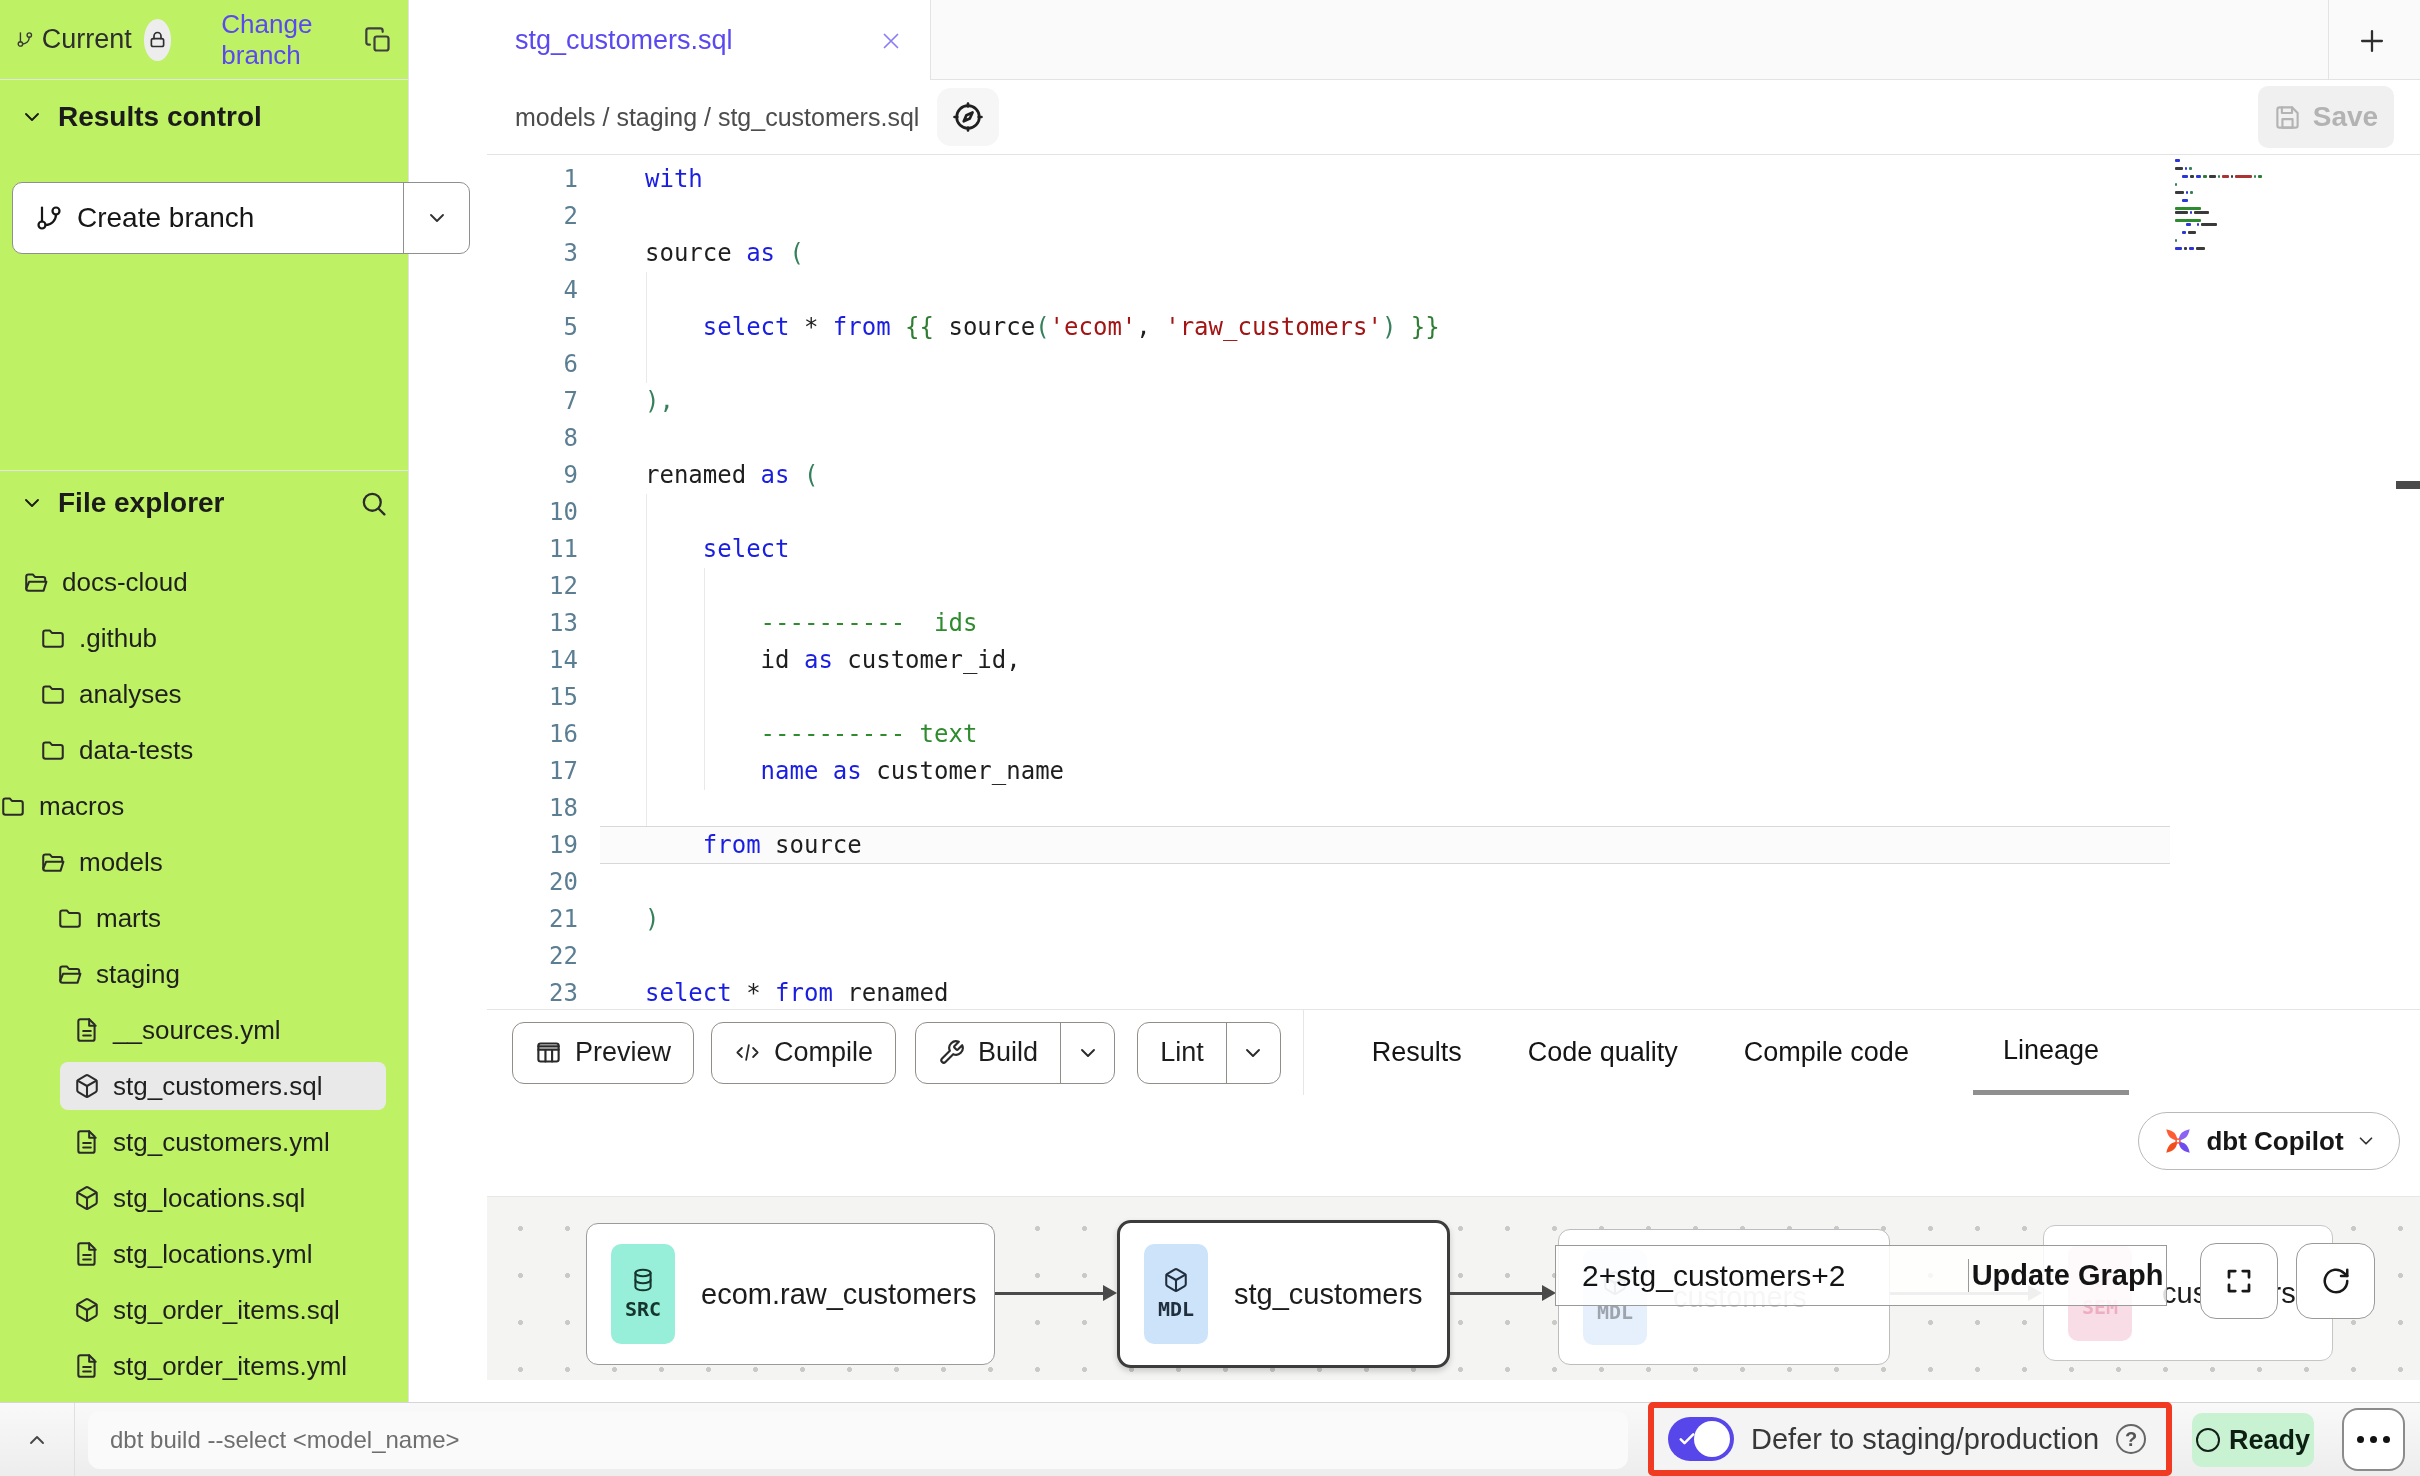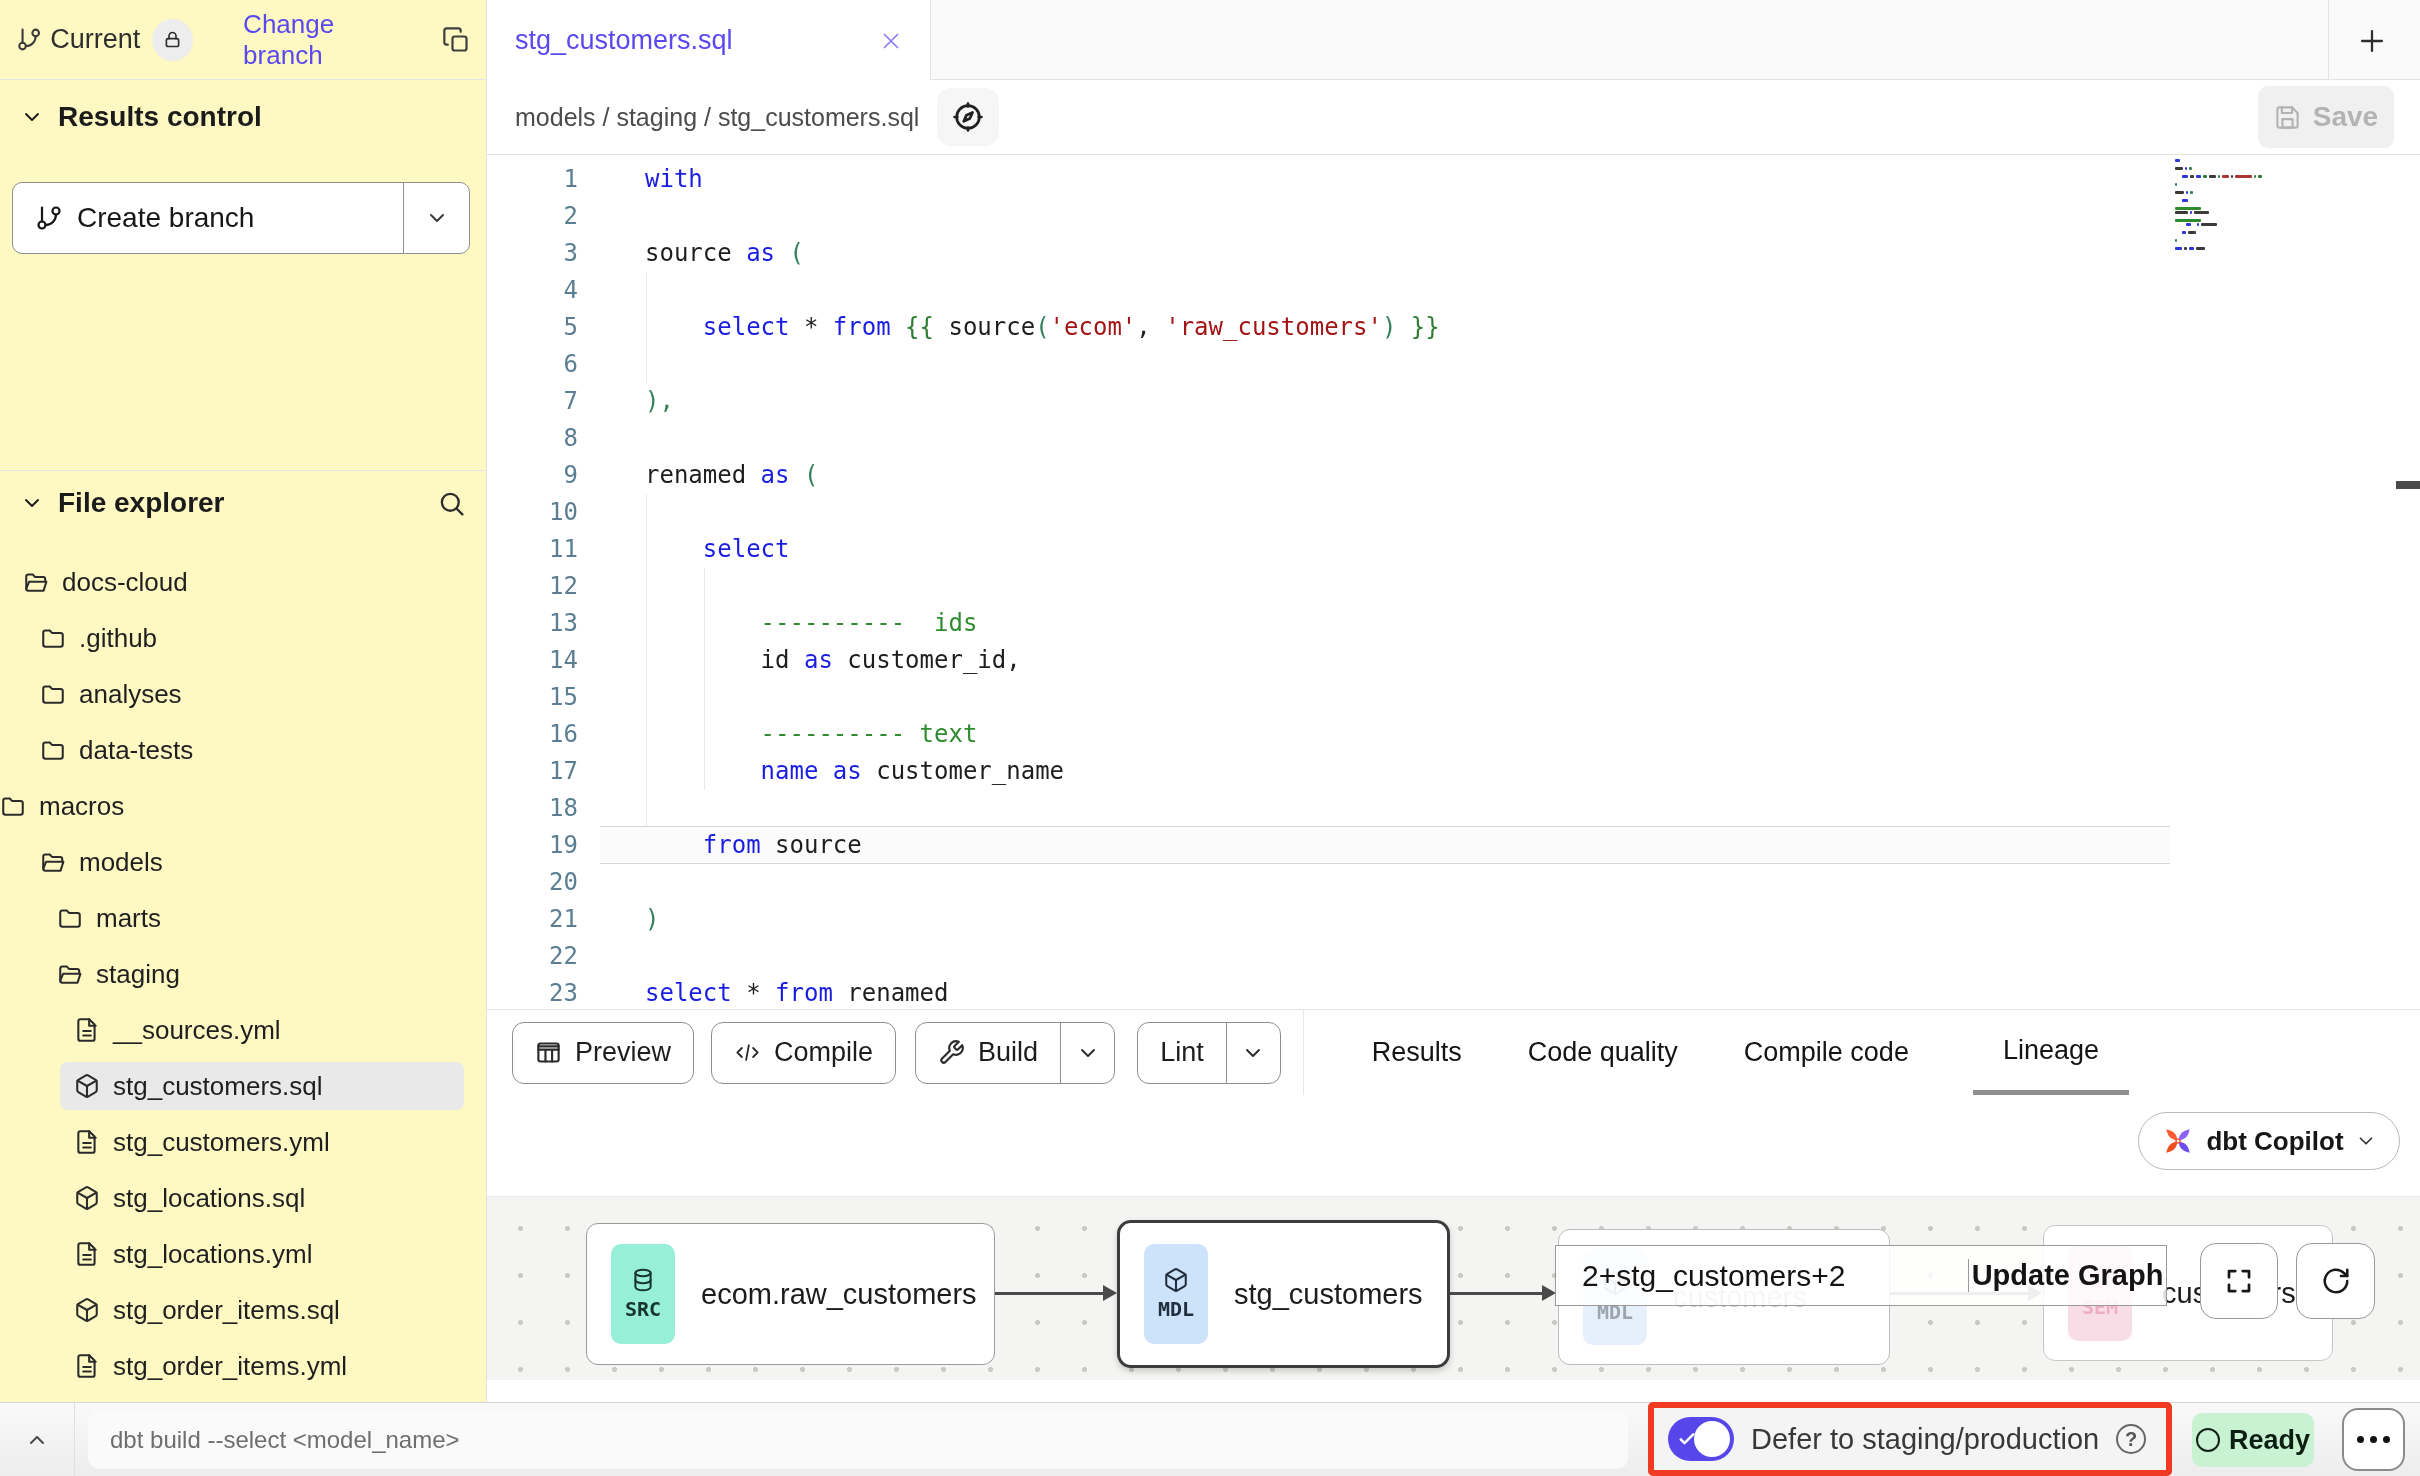--- a/index.html
+++ b/index.html
@@ -1,21 +1,21 @@
 <!DOCTYPE html>
 <html><head>
 <meta charset="utf-8">
 <style>
   * { margin:0; padding:0; box-sizing:border-box; }
   html,body { width:2420px; height:1476px; background:#fff; font-family:"Liberation Sans", sans-serif; overflow:hidden; }
   #app { position:relative; width:2420px; height:1476px; background:#fff; }
   svg.ic { display:block; stroke:currentColor; fill:none; stroke-width:1.9; stroke-linecap:round; stroke-linejoin:round; }
 
   
-  #sidebar { position:absolute; left:0; top:0; width:487px; height:1402px; background:#fef9c3; border-right:1px solid #e2e2e2; }
+  #sidebar { position:absolute; left:0; top:0; width:409px; height:1402px; background:#bef264; border-right:1px solid #e2e2e2; }
   #vc-top { position:absolute; left:0; top:0; width:100%; height:80px; border-bottom:1px solid #e5e5e5; display:flex; align-items:center; padding:0 16px; }
   #vc-top .branch-ic { color:#3a3a3a; width:27px; height:27px; margin-right:8px; }
   #vc-top .cur { font-size:27px; color:#2e2e2e; }
   #lock-pill { width:42px; height:42px; border-radius:50%; background:#ededed; display:flex; align-items:center; justify-content:center; color:#2e2e2e; margin-left:12px; }
   #change-branch { margin-left:50px; font-size:26px; color:#5a49f0; cursor:pointer; }
   #copy-btn { margin-left:26px; color:#3f3f3f; }
   #vc-title-row { position:absolute; left:0; top:96px; width:100%; height:42px; display:flex; align-items:center; padding-left:20px; color:#1b1b1b; }
   #vc-title-row .lbl { font-size:28px; font-weight:bold; margin-left:14px; }
   #create-branch { position:absolute; left:12px; top:182px; width:458px; height:72px; border:1.6px solid #8f8f8f; border-radius:10px; background:#fff; display:flex; align-items:stretch; }
   #create-branch .main { flex:1; display:flex; align-items:center; padding-left:22px; gap:14px; font-size:28px; font-weight:500; color:#161616; }

